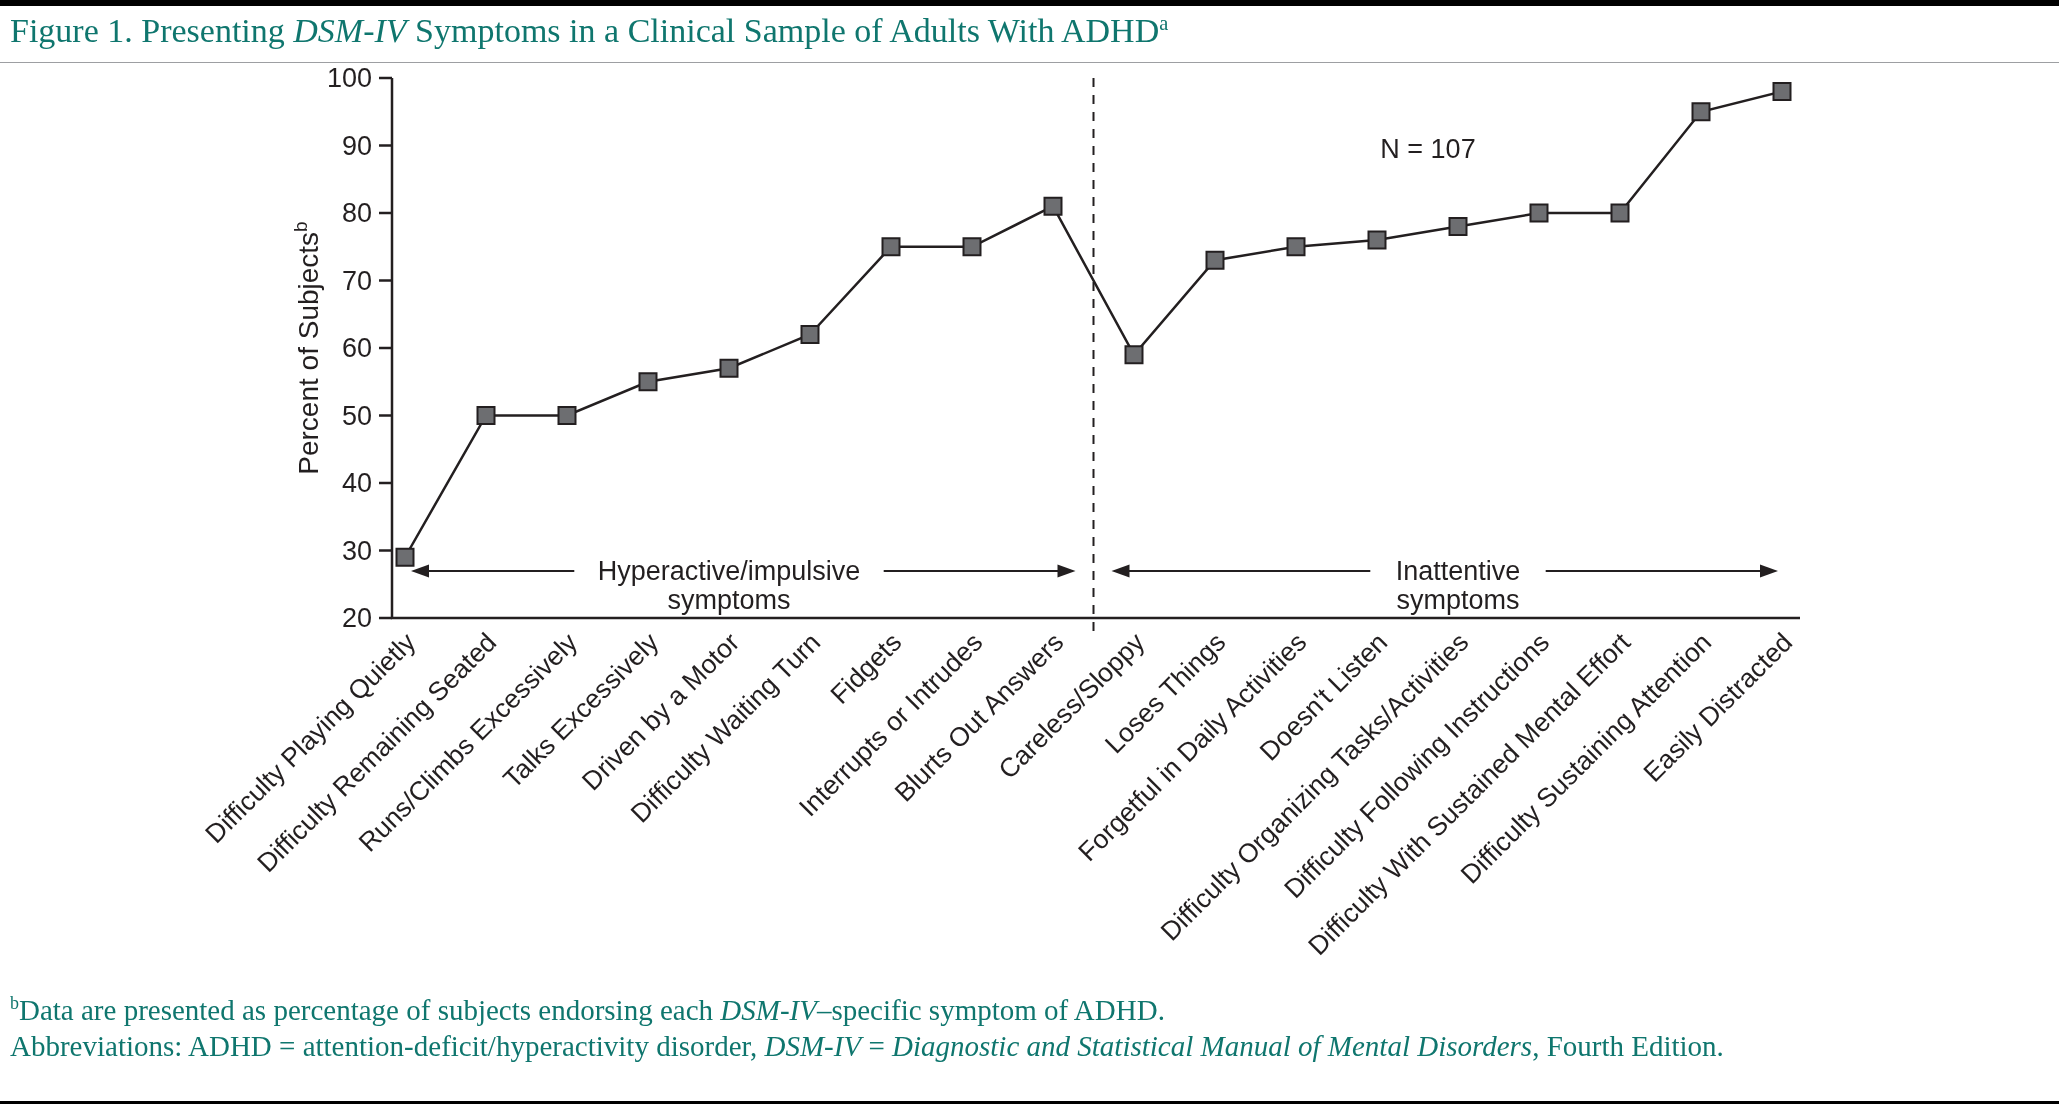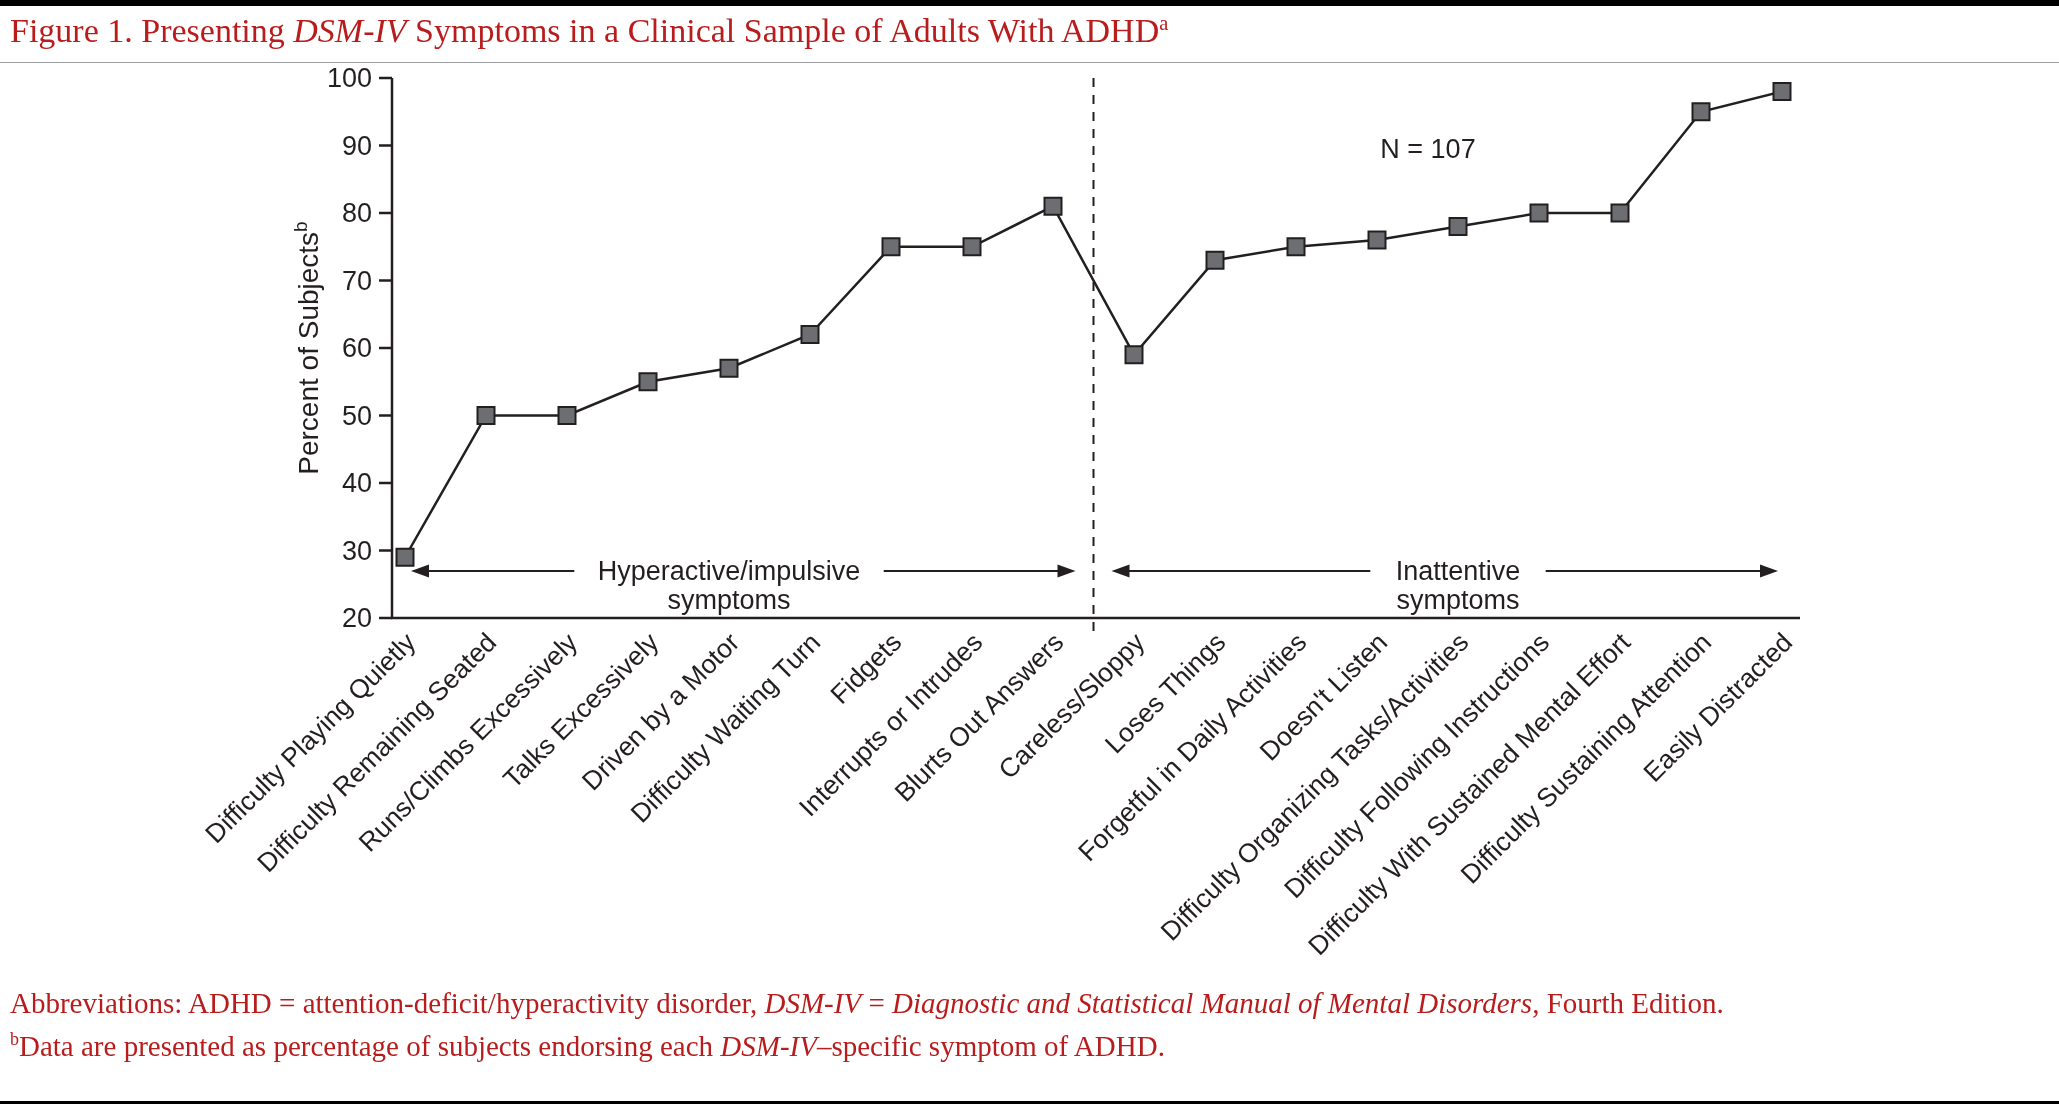--- a/index.html
+++ b/index.html
@@ -1,21 +1,21 @@
 <!DOCTYPE html>
 <html><head>
 <meta charset="utf-8">
 <style>
   html, body { margin: 0; padding: 0; background: #ffffff; }
   .page {
     position: relative;
     width: 2059px;
     height: 1108px;
     background: #ffffff;
-    color: #b91c1c;
+    color: #0f766e;
     font-family: "Liberation Serif", serif;
     overflow: hidden;
   }
   .top-rule {
     position: absolute; top: 0; left: 0;
     width: 100%; height: 6px; background: #000000;
   }
   .title-rule {
     position: absolute; top: 62px; left: 0;
     width: 100%; height: 1px; background: #9d9fa2;
@@ -121,18 +121,18 @@
       <rect x="1368.5" y="231.5" width="17" height="17" fill="#6d6e71" stroke="#231f20" stroke-width="2"></rect>
       <rect x="1449.5" y="218" width="17" height="17" fill="#6d6e71" stroke="#231f20" stroke-width="2"></rect>
       <rect x="1530.5" y="204.5" width="17" height="17" fill="#6d6e71" stroke="#231f20" stroke-width="2"></rect>
       <rect x="1611.5" y="204.5" width="17" height="17" fill="#6d6e71" stroke="#231f20" stroke-width="2"></rect>
       <rect x="1692.5" y="103.25" width="17" height="17" fill="#6d6e71" stroke="#231f20" stroke-width="2"></rect>
       <rect x="1773.5" y="83" width="17" height="17" fill="#6d6e71" stroke="#231f20" stroke-width="2"></rect>
       <text x="1428" y="158" text-anchor="middle" font-size="27" fill="#231f20">N = 107</text>
     </svg>
 
   <div class="footnotes">
+    <div class="footnote"><sup>b</sup><span>Data are presented as percentage of subjects endorsing each </span><i>DSM-IV</i><span>–specific symptom of ADHD.</span></div>
     <div class="footnote"><span>Abbreviations: ADHD = attention-deficit/hyperactivity disorder, </span><i>DSM-IV</i><span> = </span><i>Diagnostic and Statistical Manual of Mental Disorders</i><span>, Fourth Edition.</span></div>
-    <div class="footnote"><sup>b</sup><span>Data are presented as percentage of subjects endorsing each </span><i>DSM-IV</i><span>–specific symptom of ADHD.</span></div>
   </div>
 
   <div class="bottom-rule"></div>
 </div>
 
 </body></html>

